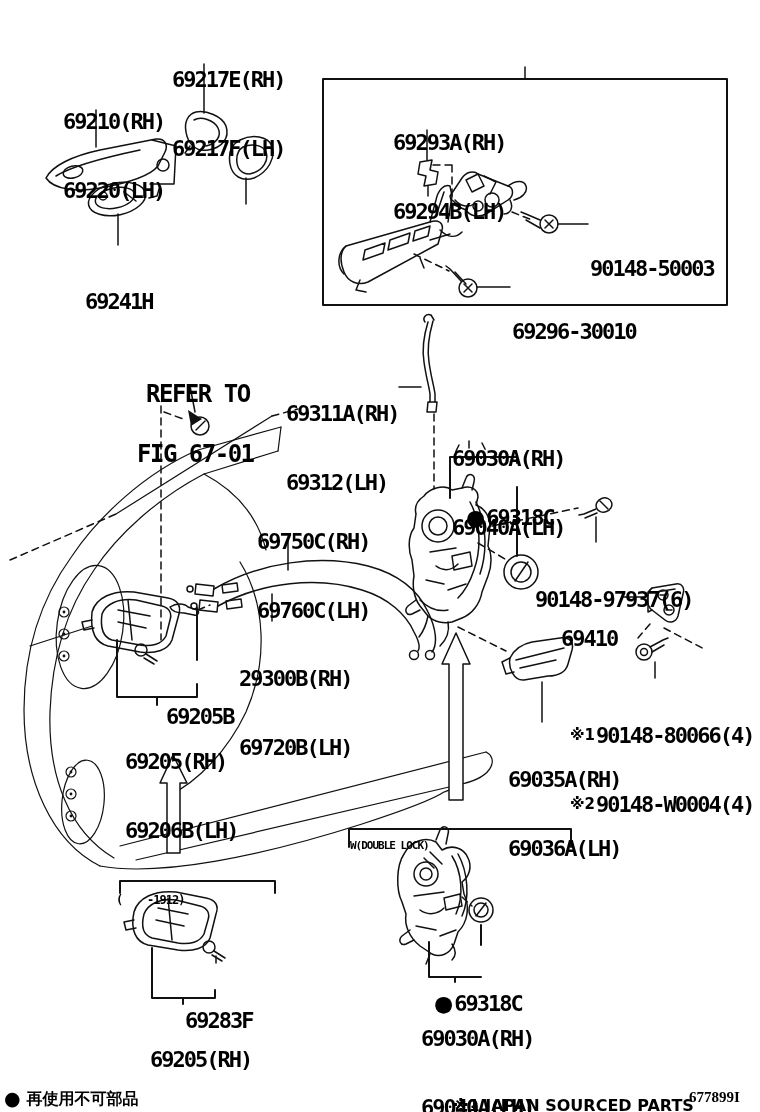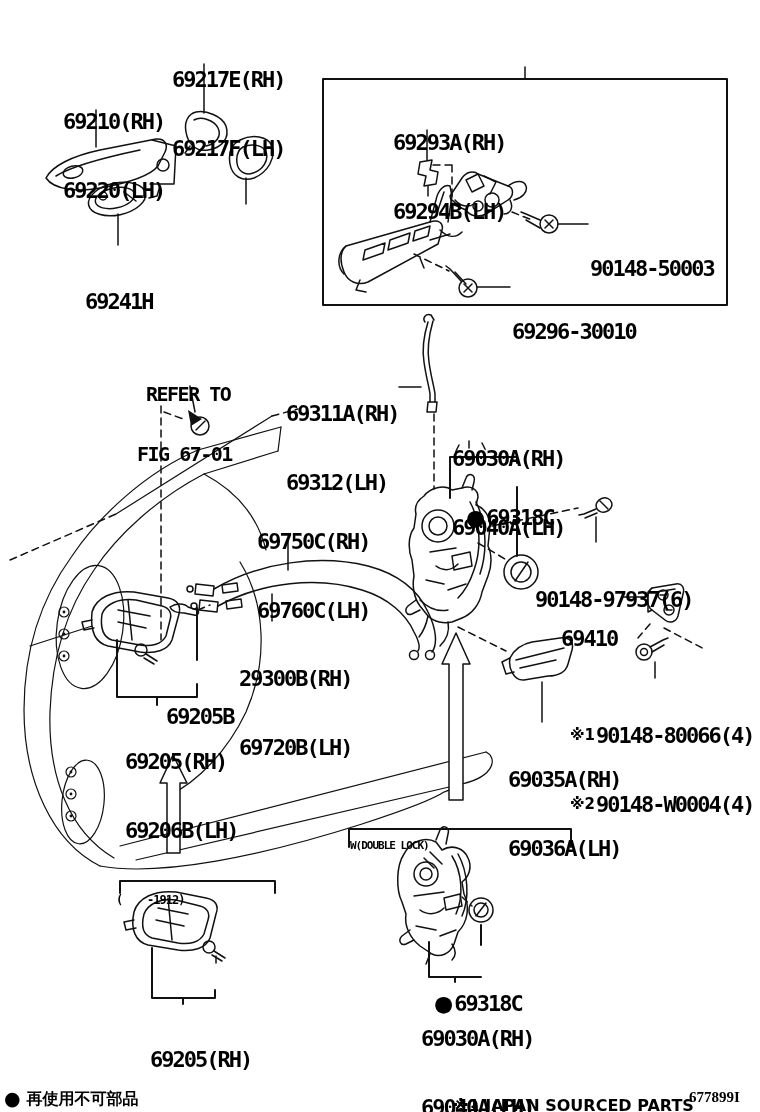--- a/index.html
+++ b/index.html
@@ -7,21 +7,21 @@
         font-family:"DejaVu Sans Mono","Liberation Mono",monospace;color:#000000;}
   svg{position:absolute;left:0;top:0;}
   svg *{vector-effect:non-scaling-stroke;}
   .art path,.art circle,.art ellipse,.art line,.art polyline{fill:none;stroke:#111;stroke-width:1.5;stroke-linecap:round;stroke-linejoin:round;}
   .thin path,.thin circle,.thin ellipse{stroke-width:1.2;}
   .thick path{stroke-width:2;}
   .dash path{stroke-dasharray:7 5;stroke-width:1.5;}
   .fillink{fill:#111 !important;stroke:none !important;}
   .whitefill{fill:#fff !important;}
   .pl{position:absolute;font-weight:bold;font-size:22px;line-height:23px;letter-spacing:-2px;white-space:pre;}
-  .sm{font-size:20px;line-height:20px;letter-spacing:-1.5px;}
+  .sm{font-size:24px;line-height:20px;letter-spacing:-1.5px;}
   .tiny{font-size:11px;line-height:16px;letter-spacing:-1px;}
   .date{font-size:12px;line-height:16px;letter-spacing:-1px;}
   .pre{font-family:"DejaVu Sans","Liberation Sans",sans-serif;font-size:15px;letter-spacing:0;vertical-align:3px;margin-right:1px;}
   .bul{font-family:"DejaVu Sans","Liberation Sans",sans-serif;letter-spacing:0;margin-right:1px;}
   .legend{position:absolute;font-family:"DejaVu Sans","Liberation Sans",sans-serif;font-weight:bold;font-size:16px;line-height:22px;white-space:pre;}
   .legend .bdot{font-size:19px;vertical-align:-1px;margin-right:6px;}
   .src{position:absolute;font-family:"DejaVu Sans","Liberation Sans",sans-serif;font-weight:bold;font-size:16px;line-height:21px;white-space:pre;}
   .doccode{position:absolute;font-family:Liberation Serif, serif;font-weight:bold;font-size:15px;}
 </style>
 </head>
@@ -391,20 +391,23 @@
 </div>
 
 <div class="pl date" style="left:116px;top:860px">
   <div>(    -1912)</div>
 </div>
 
 <div class="pl" style="left:434px;top:946px">
   <div><span class="bul">●</span><span>69318C</span></div>
 </div>
 
+<div class="pl" style="left:185px;top:963px">
+  <div>69283F</div>
+</div>
 
 <div class="pl" style="left:421px;top:981px">
   <div>69030A(RH)</div>
   <div>69040A(LH)</div>
 </div>
 
 <div class="pl" style="left:150px;top:1002px">
   <div>69205(RH)</div>
   
 </div>

